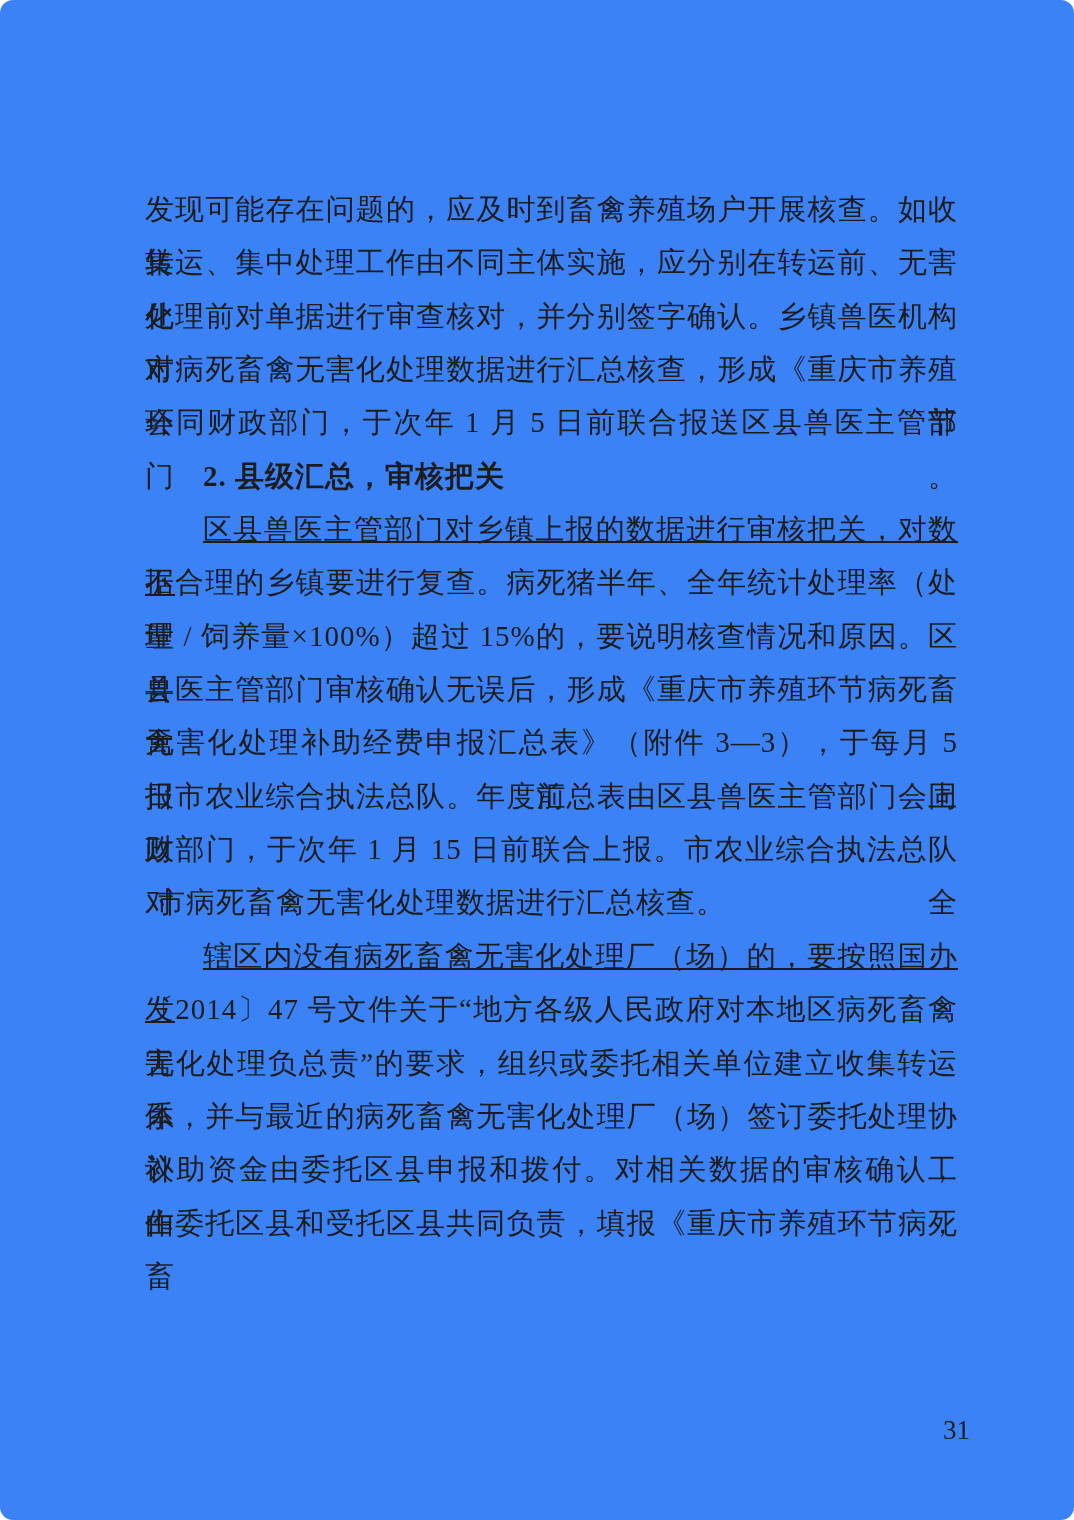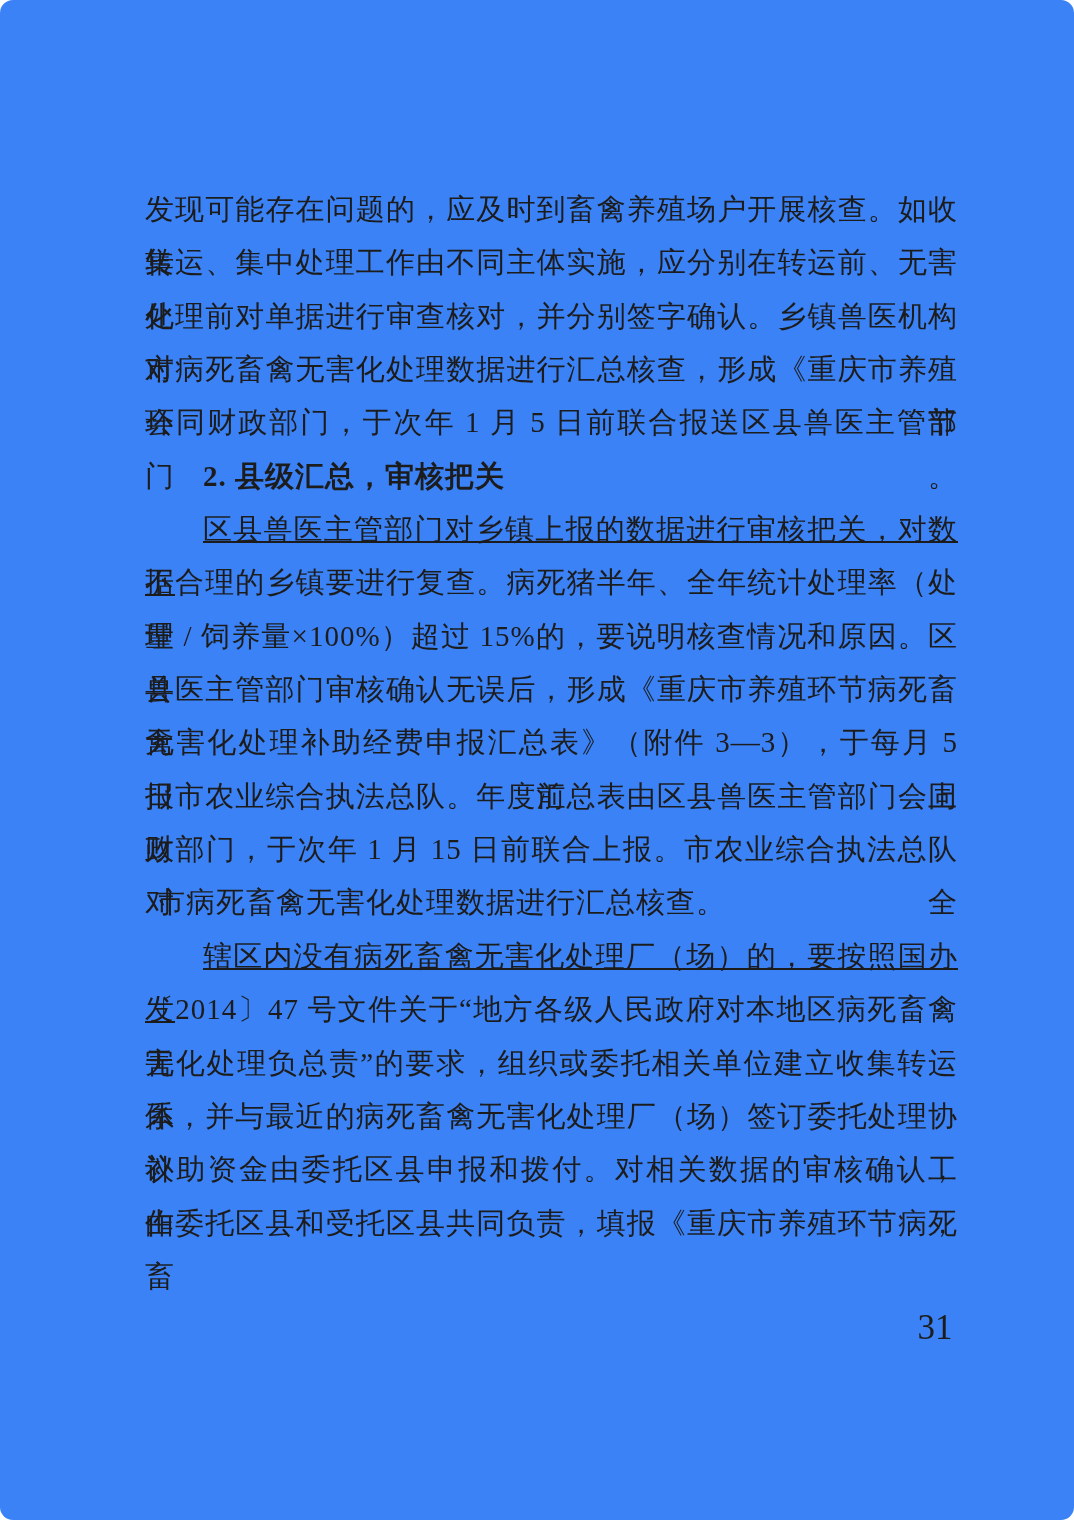--- a/index.html
+++ b/index.html
@@ -46,25 +46,25 @@
     text-indent: 58px;
     font-weight: bold;
   }
   .line--para-end {
     text-align: left;
     text-align-last: left;
     margin-left: 11px;
   }
   .page-number {
     position: absolute;
-    top: 1311px;
+    top: 1413px;
     left: 900px;
     width: 70px;
-    text-align: center;
-    font-size: 35px;
+    text-align: right;
+    font-size: 27px;
     line-height: 34px;
     color: #1c1c1c;
   }
 </style>
 </head>
 <body>
 
 <div class="page">
 
   <div class="text-block">

